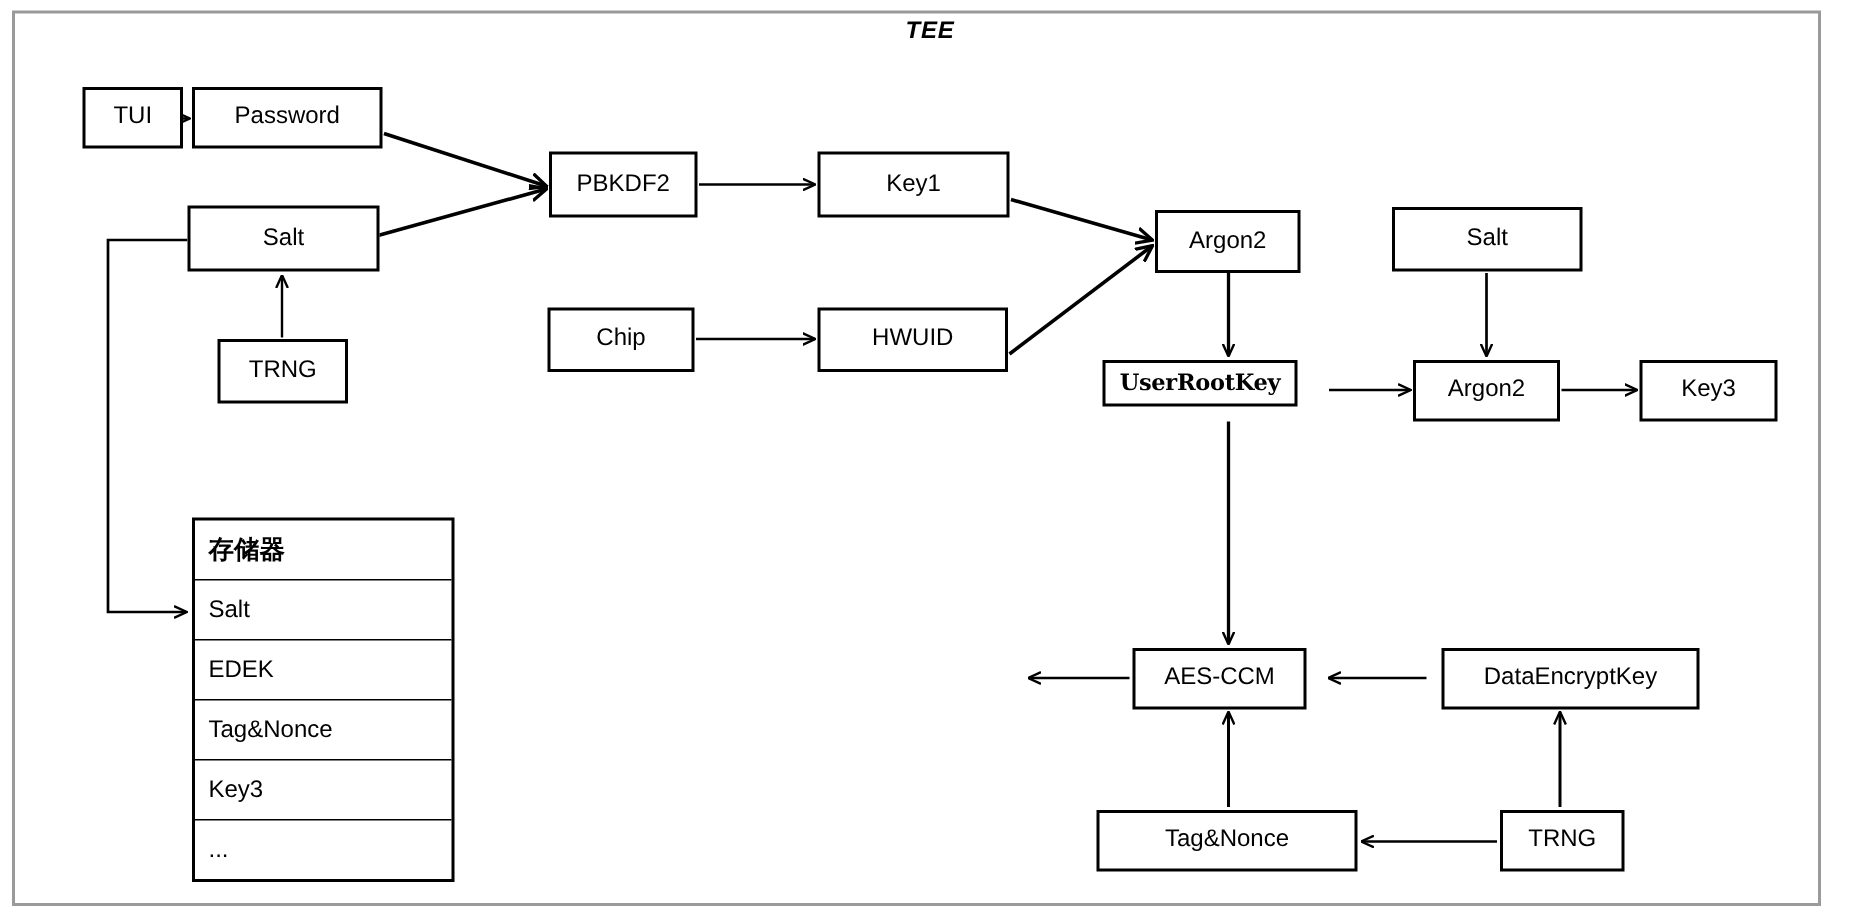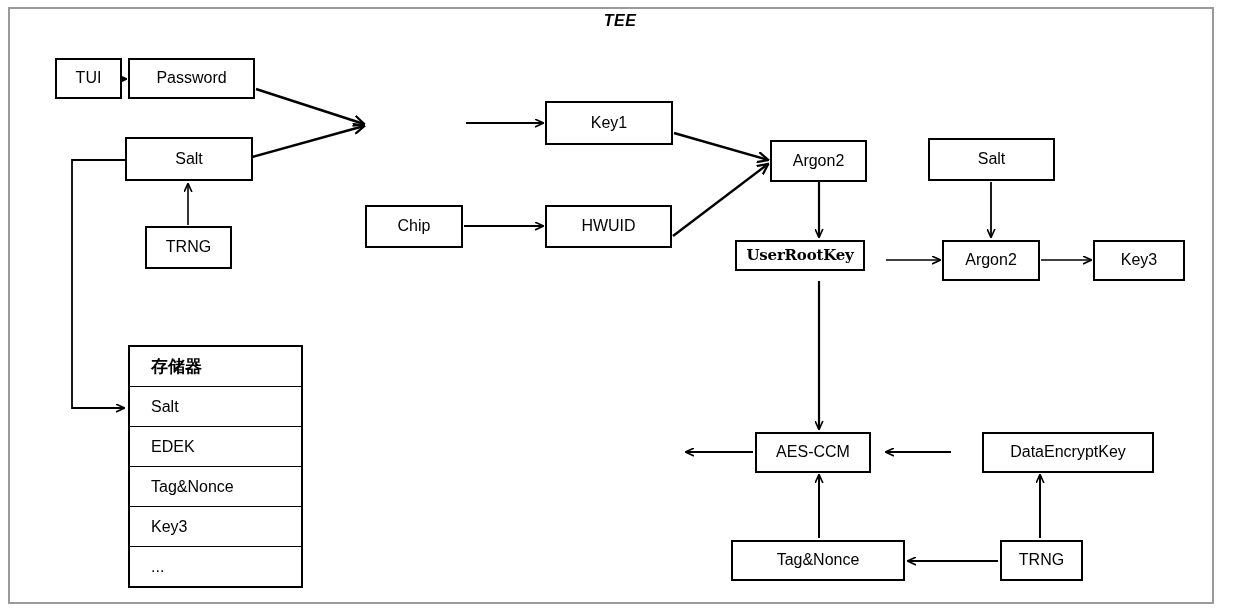--- a/index.html
+++ b/index.html
@@ -70,21 +70,21 @@
     background: #ffffff;
     display: flex;
     flex-direction: column;
   }
   .storage-row {
     flex: 1 1 0;
     box-sizing: border-box;
     border-bottom: 1.5px solid #000;
     display: flex;
     align-items: center;
-    padding-left: 21px;
+    padding-left: 9px;
     font-size: 16px;
     color: #000;
   }
   .storage-row:last-child { border-bottom: none; }
   .storage-row.header {
     font-weight: bold;
     font-size: 17px;
     font-family: "DejaVu Sans", "Liberation Sans", sans-serif;
   }
   svg#wires {
@@ -158,41 +158,42 @@
   </svg>
 
   <div class="node" style="left:23px;  top:58px;  width:67px;  height:41px;margin-left:32px;">TUI</div>
 
   <div class="node" style="left:128px; top:58px;  width:127px; height:41px;">Password</div>
 
   <div class="node" style="left:125px; top:137px; width:128px; height:44px;">Salt</div>
 
   <div class="node" style="left:145px; top:226px; width:87px;  height:43px;">TRNG</div>
 
+  <div class="node" style="left:366px; top:101px; width:99px;  height:44px;">PBKDF2</div>
 
   <div class="node" style="left:545px; top:101px; width:128px; height:44px;">Key1</div>
 
   <div class="node" style="left:545px; top:205px; width:127px; height:43px;">HWUID</div>
 
   <div class="node" style="left:365px; top:205px; width:98px;  height:43px;">Chip</div>
 
   <div class="node" style="left:770px; top:140px; width:97px;  height:42px;">Argon2</div>
 
   <div class="node" style="left:928px; top:138px; width:127px; height:43px;">Salt</div>
 
   <div class="node mono" style="left:735px; top:240px; width:130px; height:31px;">UserRootKey</div>
 
   <div class="node" style="left:942px; top:240px; width:98px;  height:41px;">Argon2</div>
 
   <div class="node" style="left:1093px; top:240px; width:92px; height:41px;">Key3</div>
 
 
   <div class="node" style="left:755px; top:432px; width:116px; height:41px;">AES-CCM</div>
 
-  <div class="node" style="left:982px; top:432px; width:172px; height:41px;">DataEncryptKey</div>
+  <div class="node" style="left:961px; top:432px; width:172px; height:41px;">DataEncryptKey</div>
 
   <div class="node" style="left:731px; top:540px; width:174px; height:41px;">Tag&amp;Nonce</div>
 
   <div class="node" style="left:1000px; top:540px; width:83px; height:41px;">TRNG</div>
 
   <div id="storage-table">
     <div class="storage-row header">存储器</div>
     <div class="storage-row">Salt</div>
     <div class="storage-row">EDEK</div>
     <div class="storage-row">Tag&amp;Nonce</div>

